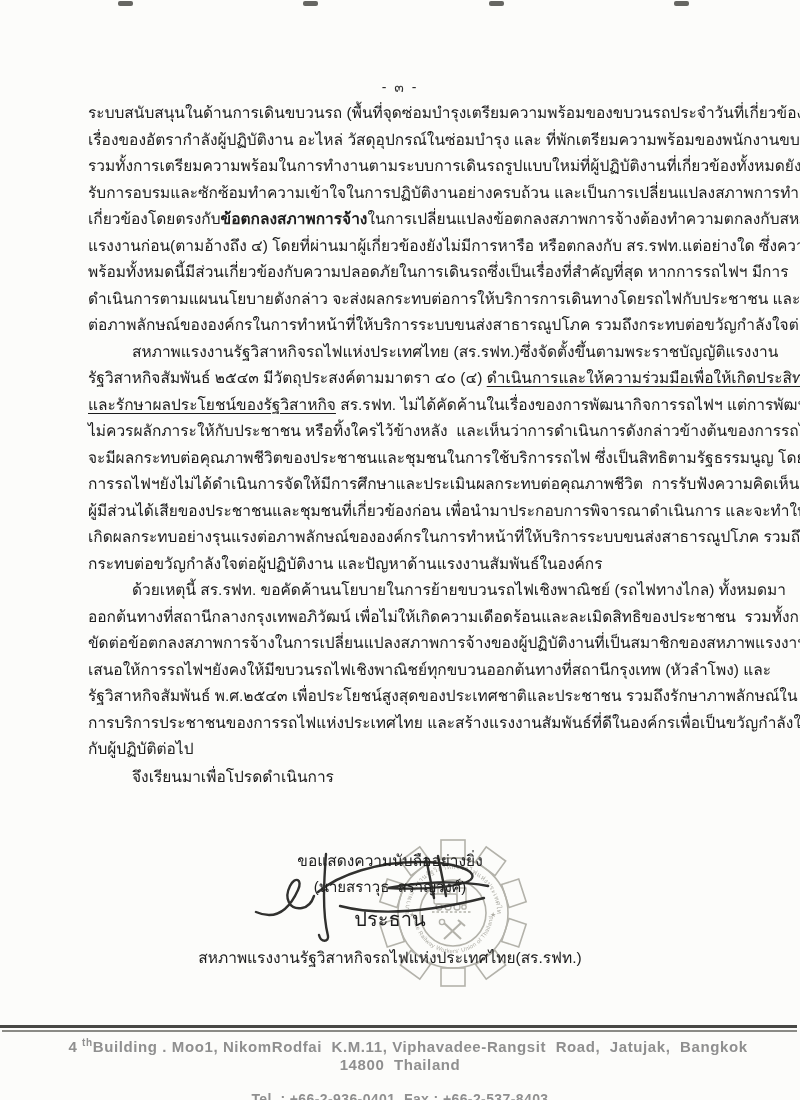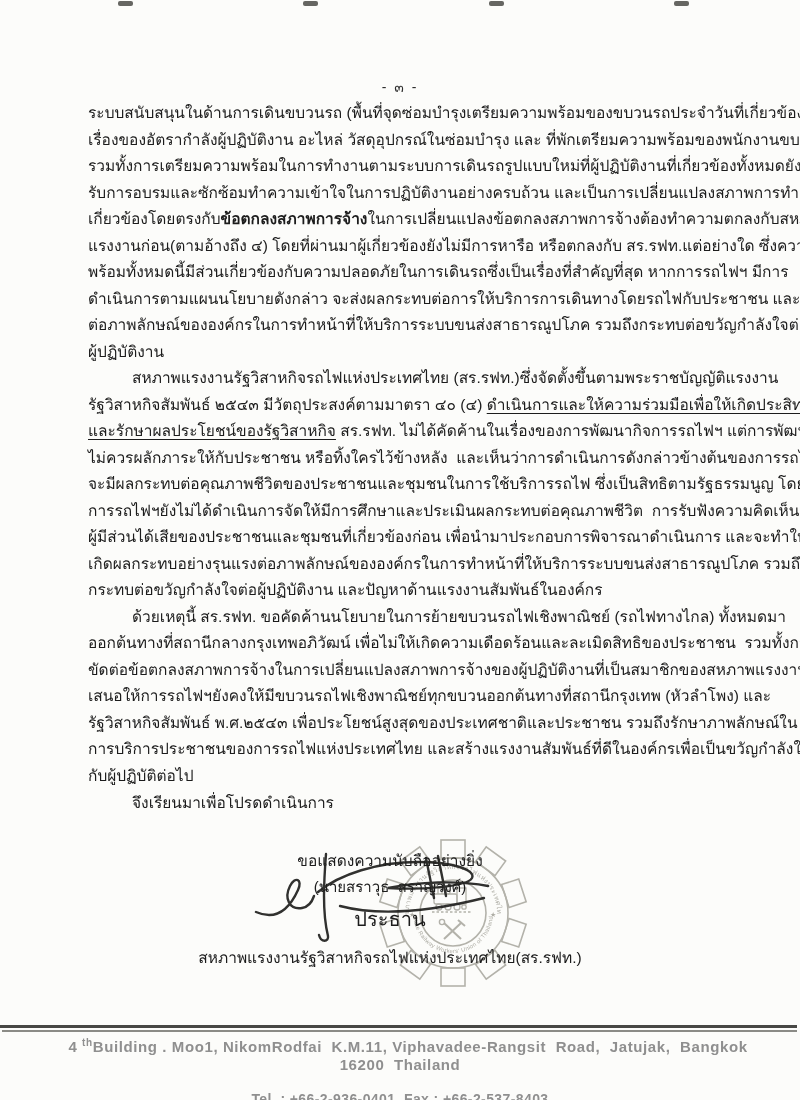--- a/index.html
+++ b/index.html
@@ -46,21 +46,20 @@
   <div>
     <div class="line">ระบบสนับสนุนในด้านการเดินขบวนรถ (พื้นที่จุดซ่อมบำรุงเตรียมความพร้อมของขบวนรถประจำวันที่เกี่ยวข้องกับ</div>
     <div class="line">เรื่องของอัตรากำลังผู้ปฏิบัติงาน อะไหล่ วัสดุอุปกรณ์ในซ่อมบำรุง และ ที่พักเตรียมความพร้อมของพนักงานขบวนรถ)</div>
     <div class="line">รวมทั้งการเตรียมความพร้อมในการทำงานตามระบบการเดินรถรูปแบบใหม่ที่ผู้ปฏิบัติงานที่เกี่ยวข้องทั้งหมดยังไม่ได้</div>
     <div class="line">รับการอบรมและซักซ้อมทำความเข้าใจในการปฏิบัติงานอย่างครบถ้วน และเป็นการเปลี่ยนแปลงสภาพการทำงานที่</div>
     <div class="line"><span>เกี่ยวข้องโดยตรงกับ</span><span class="b">ข้อตกลงสภาพการจ้าง</span><span>ในการเปลี่ยนแปลงข้อตกลงสภาพการจ้างต้องทำความตกลงกับสหภาพ</span></div>
     <div class="line">แรงงานก่อน(ตามอ้างถึง ๔) โดยที่ผ่านมาผู้เกี่ยวข้องยังไม่มีการหารือ หรือตกลงกับ สร.รฟท.แต่อย่างใด ซึ่งความไม่</div>
     <div class="line">พร้อมทั้งหมดนี้มีส่วนเกี่ยวข้องกับความปลอดภัยในการเดินรถซึ่งเป็นเรื่องที่สำคัญที่สุด หากการรถไฟฯ มีการ</div>
     <div class="line">ดำเนินการตามแผนนโยบายดังกล่าว จะส่งผลกระทบต่อการให้บริการการเดินทางโดยรถไฟกับประชาชน และกระทบ</div>
     <div class="line">ต่อภาพลักษณ์ขององค์กรในการทำหน้าที่ให้บริการระบบขนส่งสาธารณูปโภค รวมถึงกระทบต่อขวัญกำลังใจต่อ</div>
-    <div class="line">ผู้ปฏิบัติงาน</div>
   </div>
 
   <div>
     <div class="line ind">สหภาพแรงงานรัฐวิสาหกิจรถไฟแห่งประเทศไทย (สร.รฟท.)ซึ่งจัดตั้งขึ้นตามพระราชบัญญัติแรงงาน</div>
     <div class="line"><span>รัฐวิสาหกิจสัมพันธ์ ๒๕๔๓ มีวัตถุประสงค์ตามมาตรา ๔๐ (๔) </span><span class="u">ดำเนินการและให้ความร่วมมือเพื่อให้เกิดประสิทธิภาพ</span></div>
     <div class="line"><span class="u">และรักษาผลประโยชน์ของรัฐวิสาหกิจ</span><span> สร.รฟท. ไม่ได้คัดค้านในเรื่องของการพัฒนากิจการรถไฟฯ แต่การพัฒนานั้น</span></div>
     <div class="line">ไม่ควรผลักภาระให้กับประชาชน หรือทิ้งใครไว้ข้างหลัง  และเห็นว่าการดำเนินการดังกล่าวข้างต้นของการรถไฟฯ</div>
     <div class="line">จะมีผลกระทบต่อคุณภาพชีวิตของประชาชนและชุมชนในการใช้บริการรถไฟ ซึ่งเป็นสิทธิตามรัฐธรรมนูญ โดยที่</div>
     <div class="line">การรถไฟฯยังไม่ได้ดำเนินการจัดให้มีการศึกษาและประเมินผลกระทบต่อคุณภาพชีวิต  การรับฟังความคิดเห็นของ</div>
     <div class="line">ผู้มีส่วนได้เสียของประชาชนและชุมชนที่เกี่ยวข้องก่อน เพื่อนำมาประกอบการพิจารณาดำเนินการ และจะทำให้</div>
@@ -143,15 +142,15 @@
   <div id="salutation">ขอแสดงความนับถืออย่างยิ่ง</div>
   <div id="signame">(นายสราวุธ  สราญวงศ์)</div>
   <div id="signtitle">ประธาน</div>
   <div id="signorg">สหภาพแรงงานรัฐวิสาหกิจรถไฟแห่งประเทศไทย(สร.รฟท.)</div>
 </div>
 
 <div id="footrule1"></div>
 <div id="footrule2"></div>
 <div id="footer">
   <div id="addr1"><span>4 </span><sup>th</sup><span>Building . Moo1, NikomRodfai  K.M.11, Viphavadee-Rangsit  Road,  Jatujak,  Bangkok</span></div>
-  <div id="addr2">16200  Thailand</div>
+  <div id="addr2">14800  Thailand</div>
   <div id="contact">Tel. : +66-2-936-0401  Fax : +66-2-537-8403</div>
 </div>
 
 </body></html>

